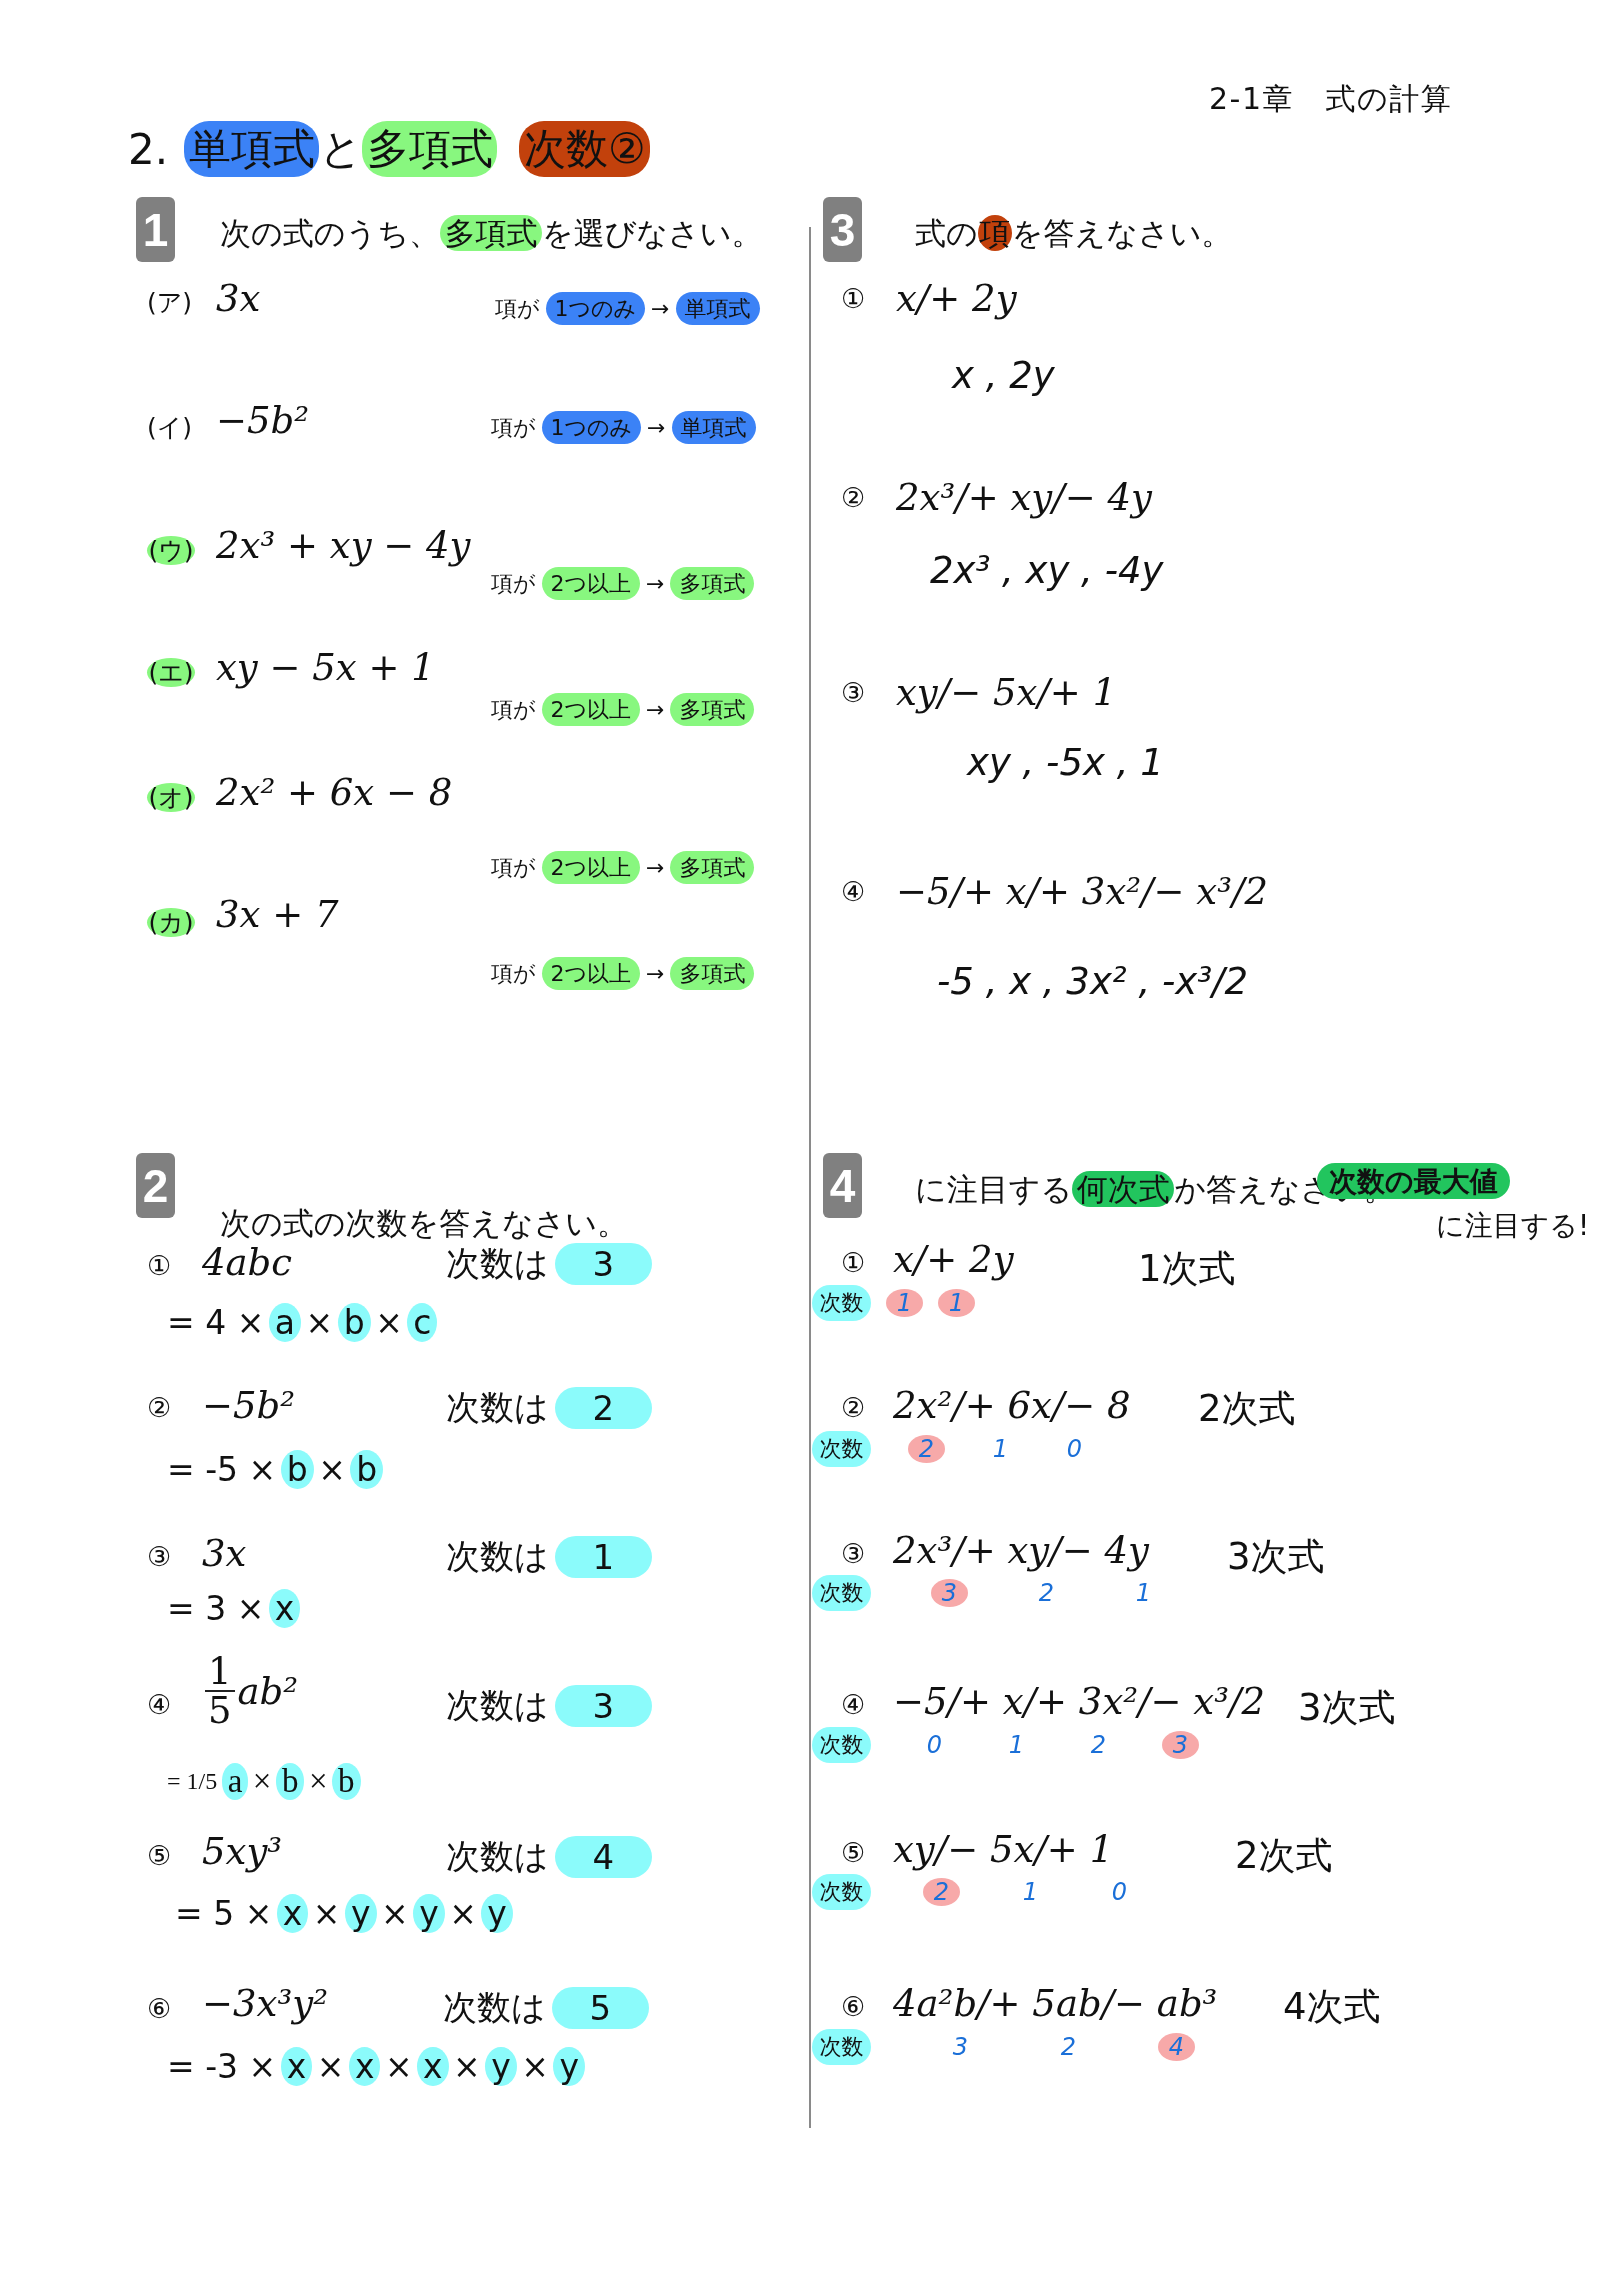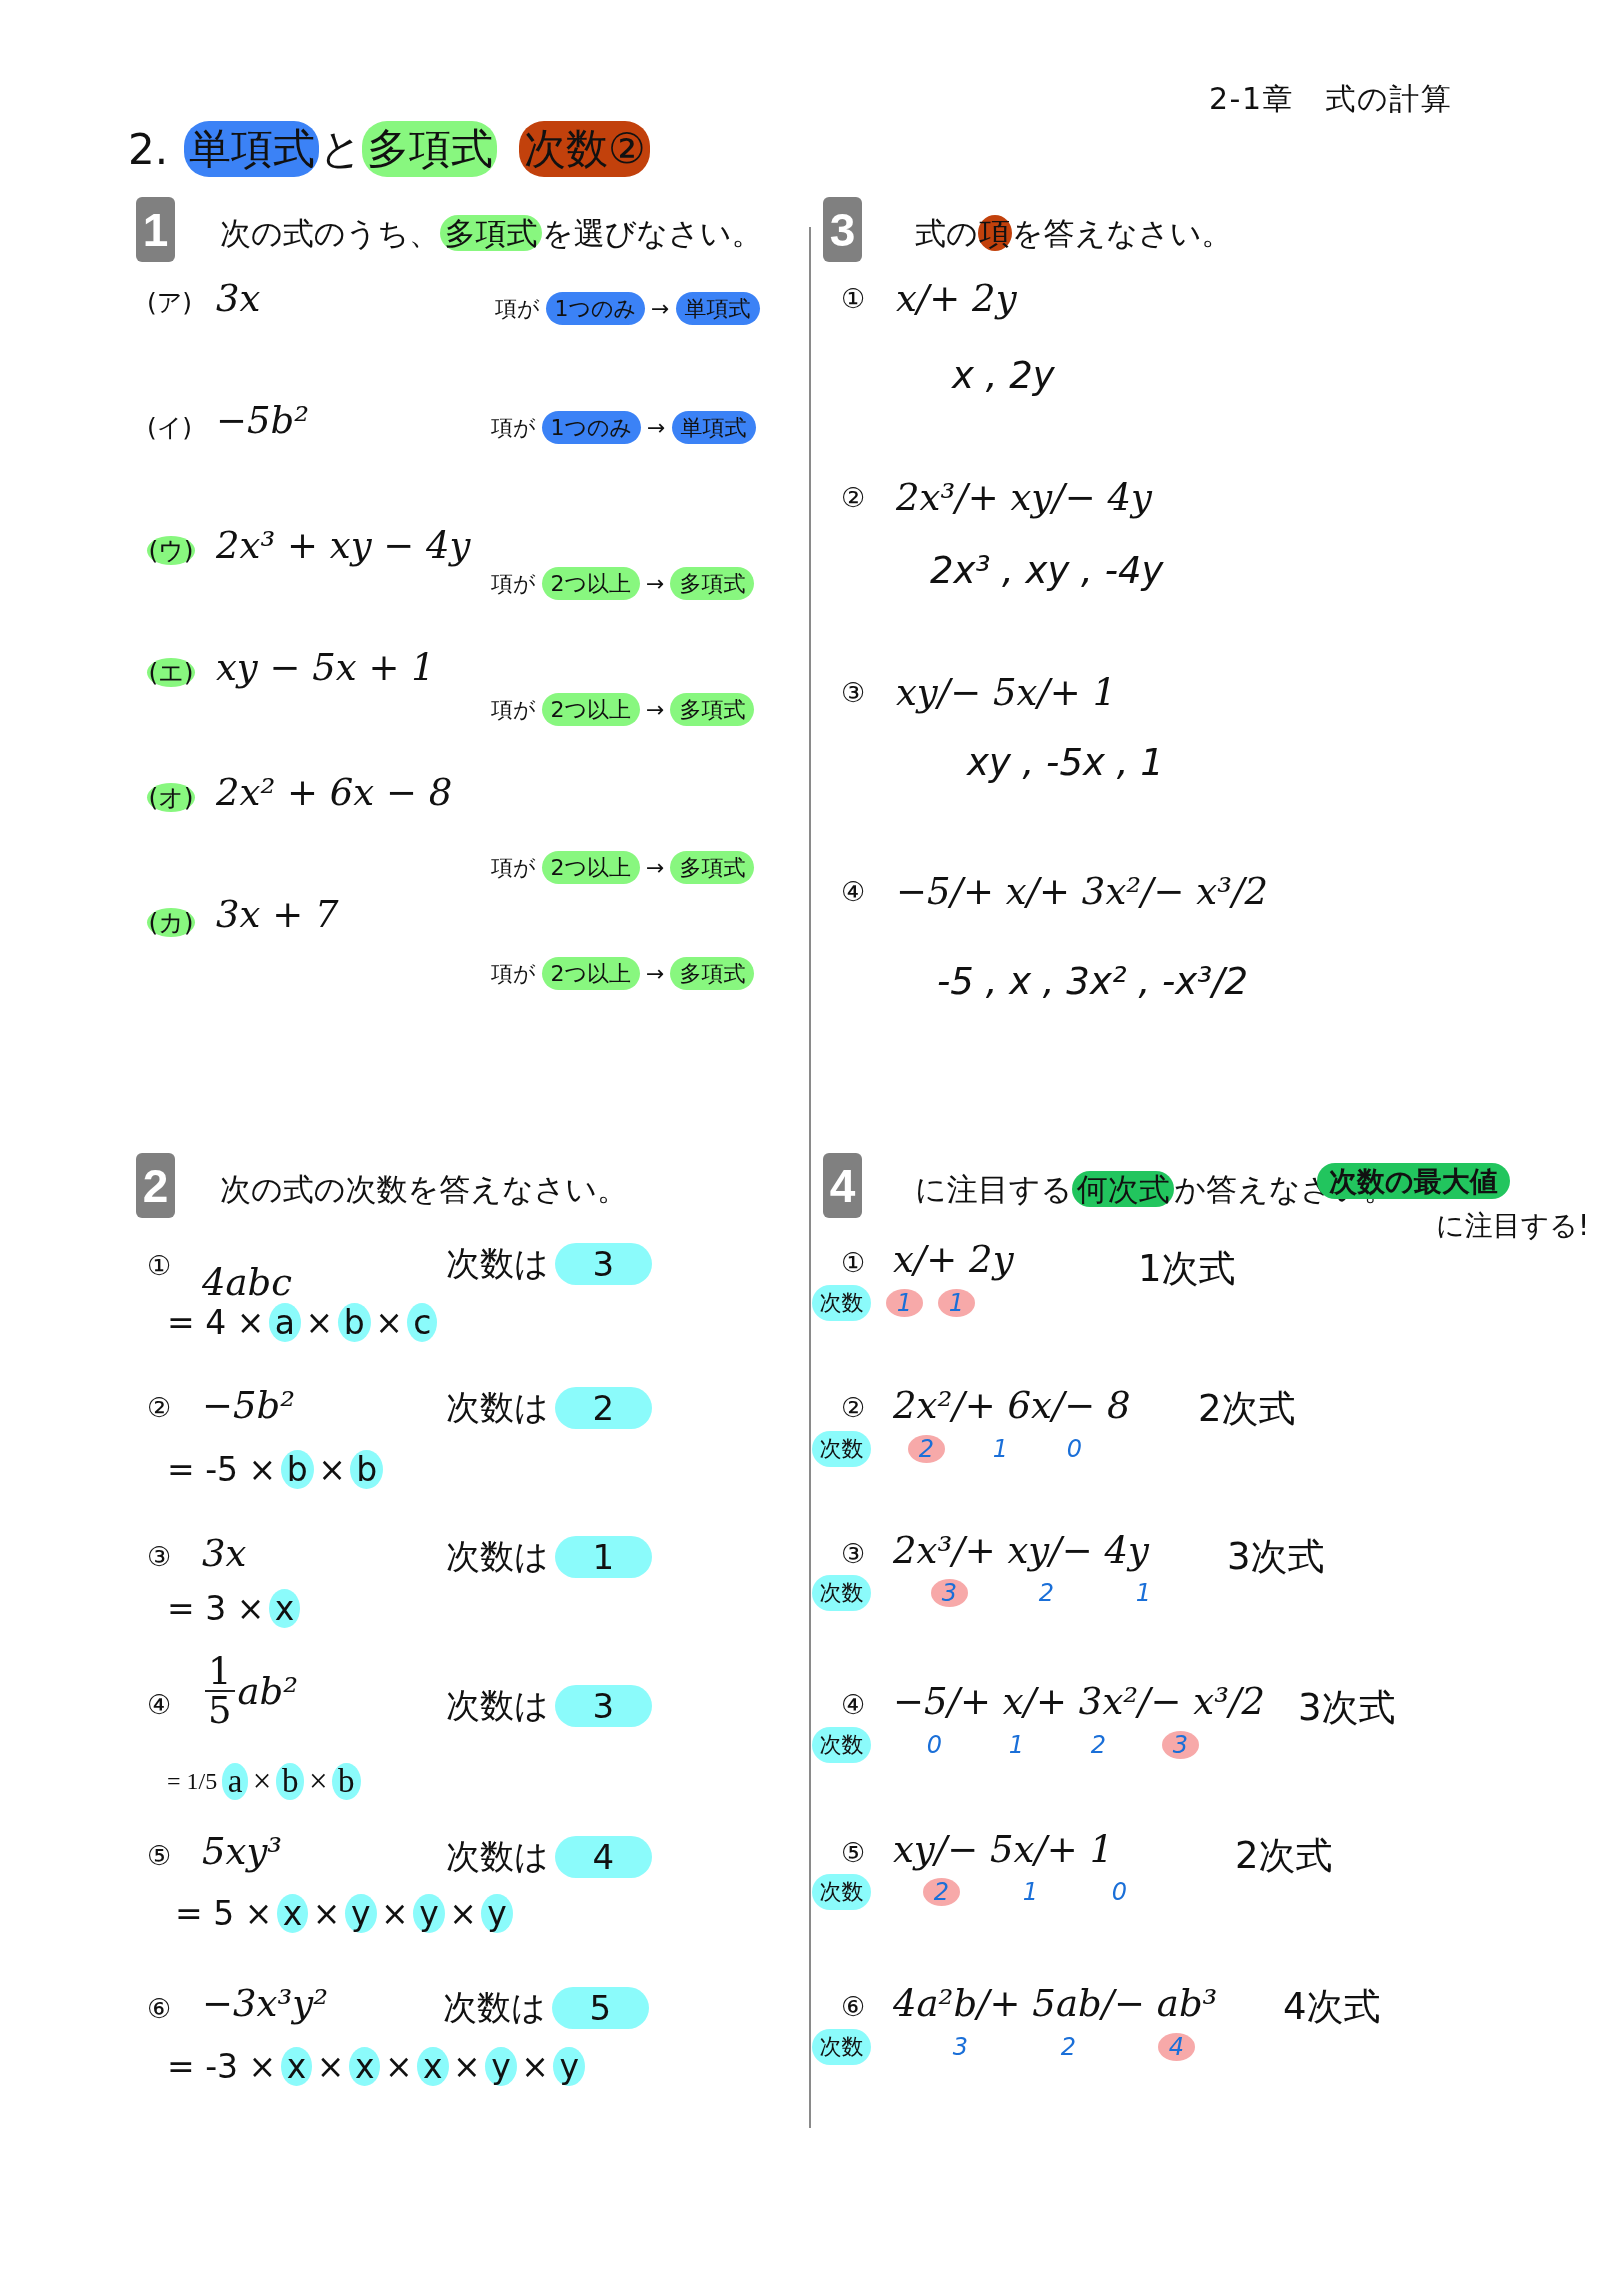--- a/index.html
+++ b/index.html
@@ -123,24 +123,24 @@
 
 <div class="abs circ" style="left:841px;top:677px;">③</div>
 <div class="abs math serif mi" style="left:896px;top:671px;">xy/− 5x/+ 1</div>
 <div class="abs ans" style="left:967px;top:741px;">xy , -5x , 1</div>
 
 <div class="abs circ" style="left:841px;top:876px;">④</div>
 <div class="abs math serif mi" style="left:896px;top:870px;">−5/+ x/+ 3x²/− x³/2</div>
 <div class="abs ans" style="left:937px;top:960px;">-5 , x , 3x² , -x³/2</div>
 
 <div class="abs badge" style="left:136px;top:1153px;">2</div>
-<div class="abs q-text" style="left:220px;top:1169px;">次の式の次数を答えなさい。</div>
+<div class="abs q-text" style="left:220px;top:1203px;">次の式の次数を答えなさい。</div>
 
 <div class="abs circ" style="left:147px;top:1250px;">①</div>
-<div class="abs math serif mi" style="left:202px;top:1241px;margin-top:20px;">4abc</div>
+<div class="abs math serif mi" style="left:202px;top:1241px;">4abc</div>
 <div class="abs jisuu-row" style="left:446px;top:1241px;">
     <span>次数は</span>
     <span class="jisuu-val">3</span>
   </div>
 <div class="abs expand" style="left:167px;top:1303px;"><span>= 4 ×</span><span class="dot">a</span>×<span class="dot">b</span>×<span class="dot">c</span></div>
 
 <div class="abs circ" style="left:147px;top:1392px;">②</div>
 <div class="abs math serif mi" style="left:202px;top:1384px;">−5b²</div>
 <div class="abs jisuu-row" style="left:446px;top:1385px;">
     <span>次数は</span>

